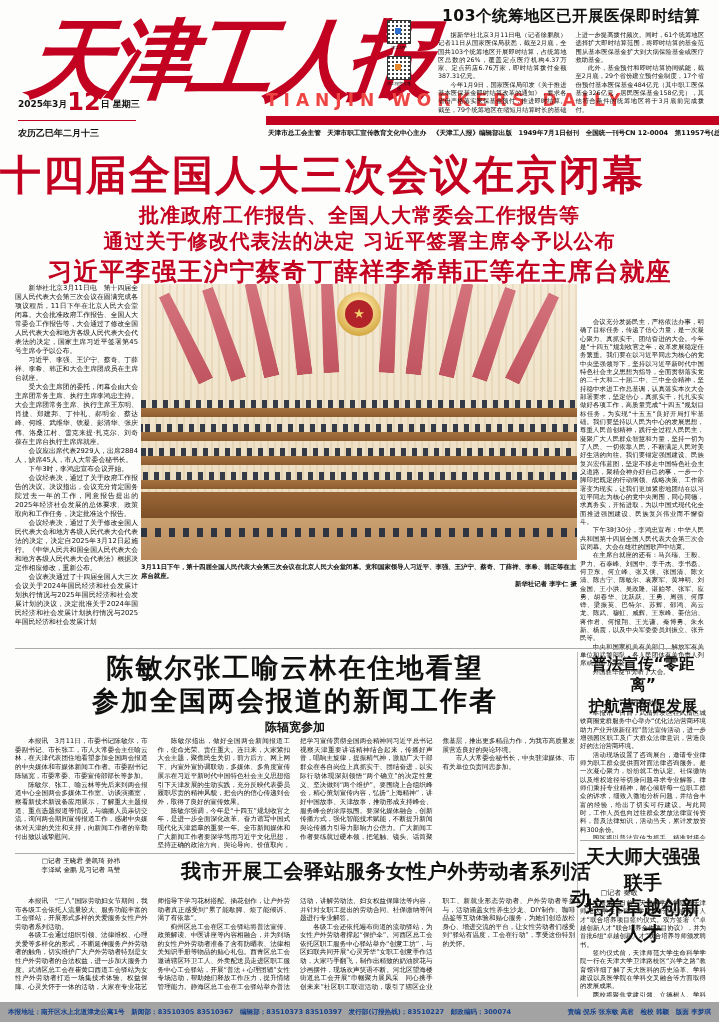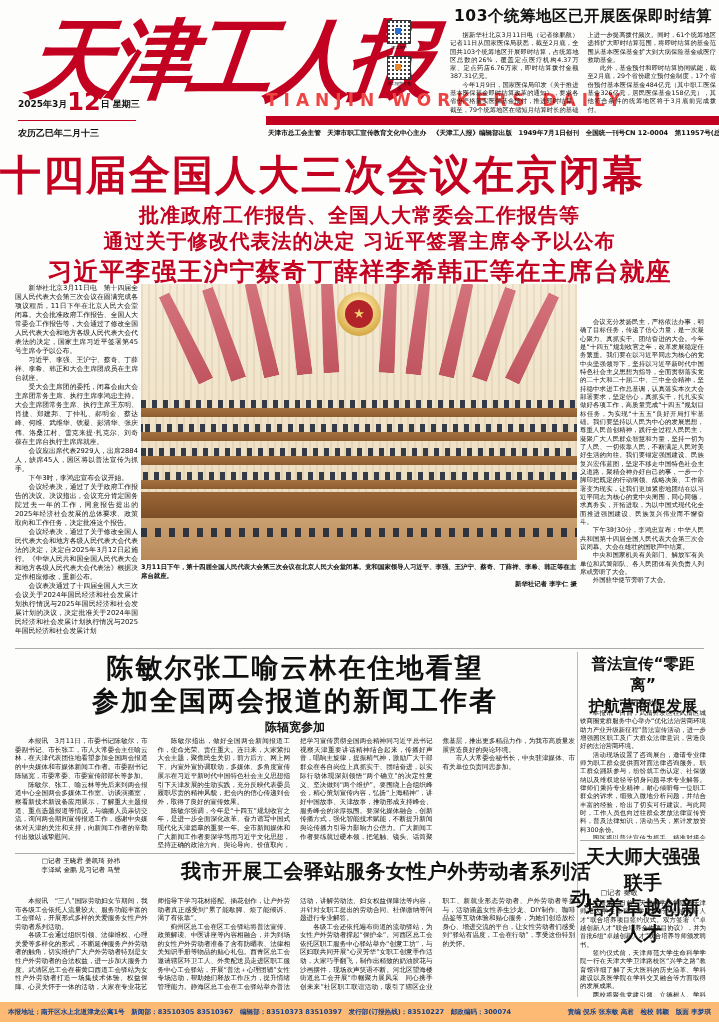--- a/index.html
+++ b/index.html
@@ -17,21 +17,21 @@
   .date-rule{position:absolute;left:18px;top:120px;width:118px;height:1px;background:#c30120;}
   .lunar{position:absolute;left:18px;top:127px;width:125px;font-size:9px;font-weight:bold;}
   .qr-col{position:absolute;left:386px;top:20px;width:26px;}
   .qr{width:22px;height:22px;margin:0 auto;background:
       repeating-linear-gradient(0deg,#222 0 2px,#fff 2px 4px),
       repeating-linear-gradient(90deg,#222 0 2px,#fff 2px 4px);background-blend-mode:screen;
       border:1px solid #333;position:relative;}
   .qr-center{position:absolute;left:7px;top:7px;width:6px;height:6px;}
   .qr-label{font-size:4px;text-align:center;margin:1px 0 6px;}
   
-  .brief{position:absolute;left:438px;top:6px;width:266px;margin-left:12px;}
+  .brief{position:absolute;left:438px;top:6px;width:266px;}
   .brief-h{font-size:15.5px;font-weight:bold;text-align:center;margin-bottom:4px;letter-spacing:0.5px;}
   .brief-body{columns:2;column-gap:9px;column-fill:auto;height:88px;overflow:hidden;
       font-size:6.3px;line-height:1.32;}
   .red-band{position:absolute;left:266px;top:116px;width:453px;height:9px;background:#c30120;}
   .info-line{position:absolute;left:268px;top:129px;width:451px;font-size:6.6px;font-weight:bold;
       white-space:nowrap;overflow:hidden;}
   
   .lead-h1{position:absolute;left:0;top:148px;width:619px;text-align:center;color:#c30120;
       font-size:41px;font-weight:bold;letter-spacing:2px;white-space:nowrap;}
   .lead-h2{position:absolute;left:0;top:202px;width:719px;text-align:center;color:#c30120;
@@ -91,21 +91,21 @@
   .union-h{position:absolute;left:168px;top:858px;width:423px;text-align:right;
       font-size:20px;font-weight:bold;letter-spacing:0.5px;}
   .union-body{position:absolute;left:15px;top:897px;width:560px;height:100px;overflow:hidden;
       columns:4;column-gap:10px;column-fill:auto;font-size:6.6px;line-height:1.3;}
   .univ-h{position:absolute;left:580px;top:844px;width:126px;text-align:center;
       font-size:19px;font-weight:bold;line-height:1.35;}
   .univ-byline{position:absolute;left:556px;top:888px;width:126px;text-align:center;font-size:7px;}
   .univ-body{position:absolute;left:580px;top:899px;width:126px;height:98px;overflow:hidden;
       font-size:6.4px;line-height:1.3;}
   
-  .footer{position:absolute;left:0px;top:1002px;width:719px;height:20px;background:#fdba74;
+  .footer{position:absolute;left:0px;top:1002px;width:719px;height:20px;background:#a3a3a3;
       color:#15418c;font-size:6.6px;font-weight:bold;display:flex;align-items:center;
       justify-content:space-between;padding:0 8px;box-sizing:border-box;}
 </style>
 </head>
 <body>
 
 <div class="page">
 
   <div class="masthead-title">天津工人报</div>
   <div class="masthead-en">TIANJIN  WORKERS  DAILY</div>
@@ -141,21 +141,21 @@
 
   <div class="lead-h1">十四届全国人大三次会议在京闭幕</div>
   <div class="lead-h2">批准政府工作报告、全国人大常委会工作报告等</div>
   <div class="lead-h3">通过关于修改代表法的决定 习近平签署主席令予以公布</div>
   <div class="lead-h4">习近平李强王沪宁蔡奇丁薛祥李希韩正等在主席台就座</div>
 
   <div class="lead-left">
       <p class="para">新华社北京3月11日电　第十四届全国人民代表大会第三次会议在圆满完成各项议程后，11日下午在北京人民大会堂闭幕。大会批准政府工作报告、全国人大常委会工作报告等，大会通过了修改全国人民代表大会和地方各级人民代表大会代表法的决定，国家主席习近平签署第45号主席令予以公布。</p>
       <p class="para">习近平、李强、王沪宁、蔡奇、丁薛祥、李希、韩正和大会主席团成员在主席台就座。</p>
       <p class="para">受大会主席团的委托，闭幕会由大会主席团常务主席、执行主席李鸿忠主持。大会主席团常务主席、执行主席王东明、肖捷、郑建邦、丁仲礼、郝明金、蔡达峰、何维、武维华、铁凝、彭清华、张庆伟、洛桑江村、雪克来提·扎克尔、刘奇葆在主席台执行主席席就座。</p>
-      <p class="para">会议应出席代表2929人，出席2884人，缺席45人，园区将以普法宣传为抓手。</p>
+      <p class="para">会议应出席代表2929人，出席2884人，缺席45人，市人大常委会秘书长。</p>
       <p class="para">下午3时，李鸿忠宣布会议开始。</p>
       <p class="para">会议经表决，通过了关于政府工作报告的决议。决议指出，会议充分肯定国务院过去一年的工作，同意报告提出的2025年经济社会发展的总体要求、政策取向和工作任务，决定批准这个报告。</p>
       <p class="para">会议经表决，通过了关于修改全国人民代表大会和地方各级人民代表大会代表法的决定，决定自2025年3月12日起施行。《中华人民共和国全国人民代表大会和地方各级人民代表大会代表法》根据决定作相应修改，重新公布。</p>
       <p class="para">会议表决通过了十四届全国人大三次会议关于2024年国民经济和社会发展计划执行情况与2025年国民经济和社会发展计划的决议，决定批准关于2024年国民经济和社会发展计划执行情况与2025年国民经济和社会发展计划</p>
     </div>
 
   <div class="photo">
     <div class="stripes"></div>
     <div class="flag" style="left:36px;top:6px;transform:rotate(-26deg)"></div>
     <div class="flag" style="left:74px;top:2px;transform:rotate(-19deg)"></div>
@@ -192,20 +192,21 @@
   </div>
 
   <div class="caption">
     <span>3月11日下午，第十四届全国人民代表大会第三次会议在北京人民大会堂闭幕。党和国家领导人习近平、李强、王沪宁、蔡奇、丁薛祥、李希、韩正等在主席台就座。</span>
     <span class="credit">新华社记者 李学仁 摄</span>
   </div>
 
   <div class="lead-right">
       <p class="para">会议充分发扬民主，严格依法办事，明确了目标任务，传递了信心力量，是一次凝心聚力、真抓实干、团结奋进的大会。今年是“十四五”规划收官之年，改革发展稳定任务繁重。我们要在以习近平同志为核心的党中央坚强领导下，坚持以习近平新时代中国特色社会主义思想为指导，全面贯彻落实党的二十大和二十届二中、三中全会精神，坚持稳中求进工作总基调，认真落实本次大会部署要求，坚定信心，真抓实干，扎扎实实做好各项工作，高质量完成“十四五”规划目标任务，为实现“十五五”良好开局打牢基础。我们要坚持以人民为中心的发展思想，尊重人民首创精神，践行全过程人民民主，凝聚广大人民群众智慧和力量，坚持一切为了人民、一切依靠人民，不断满足人民对美好生活的向往。我们要锚定强国建设、民族复兴宏伟蓝图，坚定不移走中国特色社会主义道路，聚精会神办好自己的事，一步一个脚印把既定的行动纲领、战略决策、工作部署变为现实，让我们更加紧密地团结在以习近平同志为核心的党中央周围，同心同德，求真务实，开拓进取，为以中国式现代化全面推进强国建设、民族复兴伟业而不懈奋斗。</p>
       <p class="para">下午3时30分，李鸿忠宣布：中华人民共和国第十四届全国人民代表大会第三次会议闭幕。大会在雄壮的国歌声中结束。</p>
+      <p class="para">在主席台就座的还有：马兴瑞、王毅、尹力、石泰峰、刘国中、李干杰、李书磊、何卫东、何立峰、张又侠、张国清、陈文清、陈吉宁、陈敏尔、袁家军、黄坤明、刘金国、王小洪、吴政隆、谌贻琴、张军、应勇、胡春华、沈跃跃、王勇、周强、何厚铧、梁振英、巴特尔、苏辉、邵鸿、高云龙、陈武、穆虹、咸辉、王东峰、姜信治、蒋作君、何报翔、王光谦、秦博勇、朱永新、杨震，以及中央军委委员刘振立、张升民等。</p>
       <p class="para">中央和国家机关有关部门、解放军有关单位和武警部队、各人民团体有关负责人列席或旁听了大会。</p>
       <p class="para">外国驻华使节旁听了大会。</p>
     </div>
 
   <div class="hr" style="left:15px;top:648px;width:689px"></div>
   <div class="vline" style="left:577px;top:652px;height:345px"></div>
   <div class="hr" style="left:15px;top:853px;width:560px"></div>
   <div class="hr" style="left:580px;top:840px;width:124px"></div>
 
   <div class="visit-h">
@@ -221,21 +222,21 @@
       <p class="para">市人大常委会秘书长，中央驻津媒体、市有关单位负责同志参加。</p>
     </div>
 
   <div class="law-h">
     <div>普法宣传“零距离”</div>
     <div>护航营商促发展</div>
   </div>
   <div class="law-byline">□记者 孙祎</div>
   <div class="law-body">
       <p class="para">本报讯　日前，武清开发区在武清区城铁商圈党群服务中心举办“优化法治营商环境　助力产业升级新征程”普法宣传活动，进一步增强园区职工及广大群众法律意识，营造良好的法治营商环境。</p>
-      <p class="para">活动现场设置了咨询展台，邀请专业律师为职工群众提供面对面法律咨询服务。职工群众踊跃参与，纷纷就工伤认定、社保缴纳以及维权途径等切身问题寻求专业解答。律师们秉持专业精神，耐心倾听每一位职工群众的诉求，细致入微地分析问题，并结合丰富的经验，给出了切实可行建议。与此同时，工作人员也向过往群众发放法律宣传资料，普及法律知识，活动当天，累计发放资料300余份。</p>
+      <p class="para">活动现场设置了咨询展台，邀请专业律师为职工群众提供面对面法律咨询服务。是一次凝心聚力，纷纷就工伤认定、社保缴纳以及维权途径等切身问题寻求专业解答。律师们秉持专业精神，耐心倾听每一位职工群众的诉求，细致入微地分析问题，并结合丰富的经验，给出了切实可行建议。与此同时，工作人员也向过往群众发放法律宣传资料，普及法律知识，活动当天，累计发放资料300余份。</p>
       <p class="para">园区将以普法宣传为抓手，精准对接企业及职工法律需求，持续创新普法形式，常态化开展法律咨询服务，为园区高质量发展注入更多法治动能。</p>
     </div>
 
   <div class="union-byline">
       <p class="para">□记者 王晓君 姜凯琦 孙祎</p>
       <p class="para">李泽斌 金鹏 见习记者 马莹</p>
     </div>
   <div class="union-h">我市开展工会驿站服务女性户外劳动者系列活动</div>
   <div class="union-body">
       <p class="para">本报讯　“三八”国际劳动妇女节期间，我市各级工会依托人流量较大、服务功能丰富的工会驿站，开展形式多样的关爱服务女性户外劳动者系列活动。</p>

